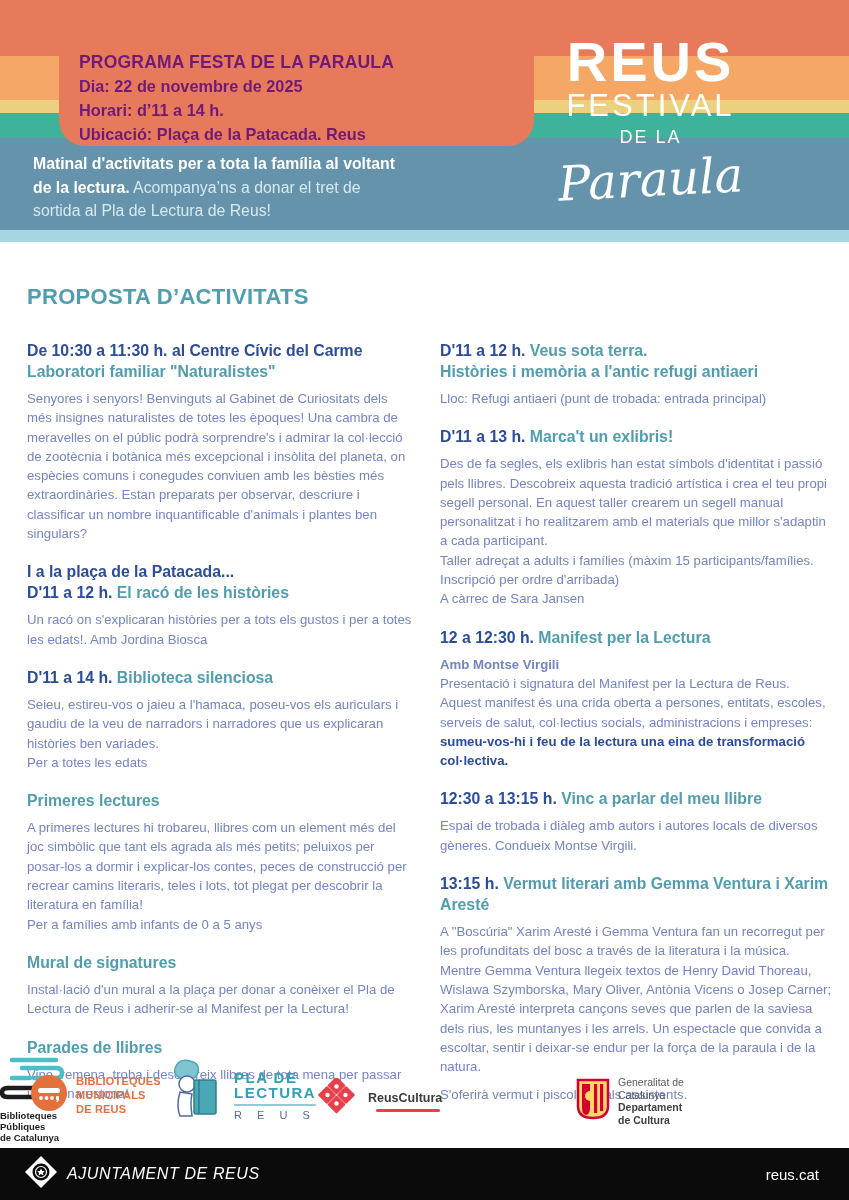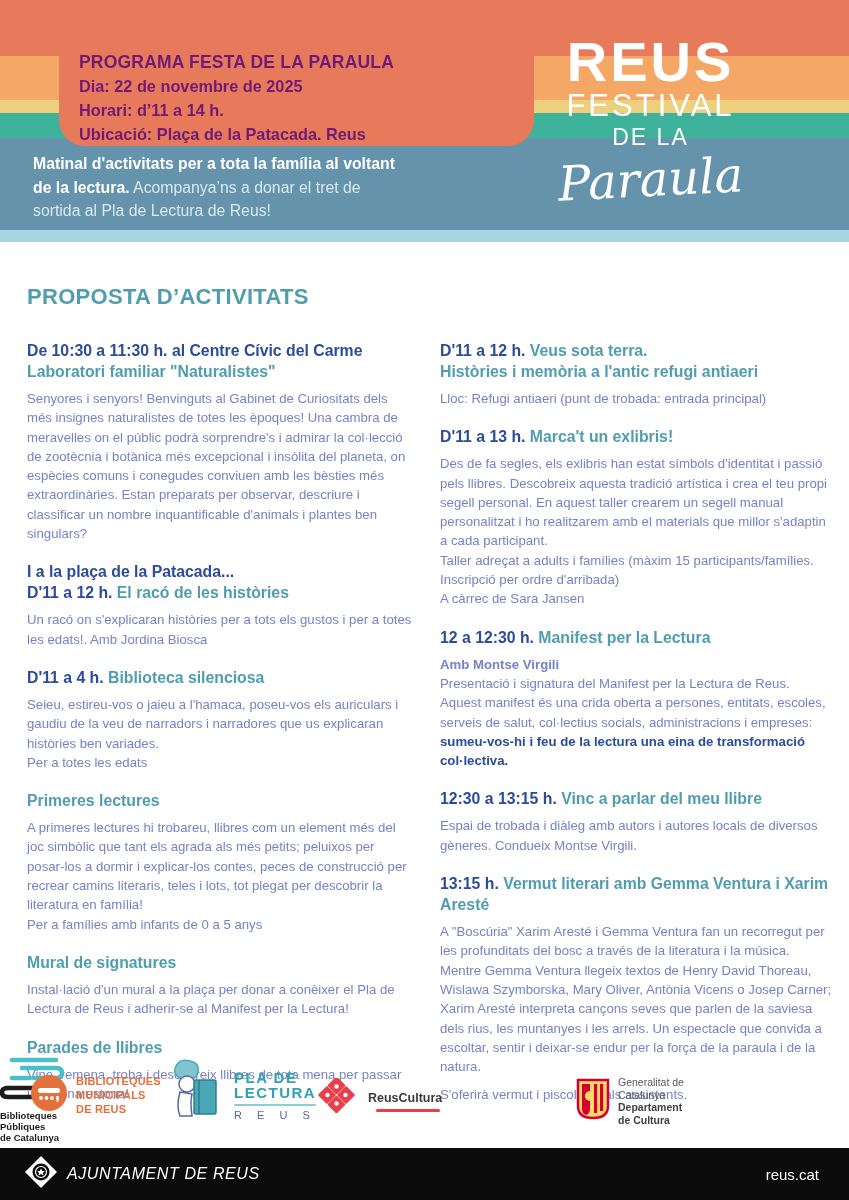--- a/index.html
+++ b/index.html
@@ -22,21 +22,21 @@
   .info-box .ib-title{font-size:17.5px;font-weight:800;line-height:24px;letter-spacing:.2px;}
   .info-box .ib-line{font-size:16.3px;font-weight:700;line-height:24px;}
 
   .intro{position:absolute;left:33px;top:152px;width:372px;color:#fff;
     font-size:15.8px;line-height:23.5px;font-weight:700;}
   .intro .reg{font-weight:400;color:var(--paleblue);}
 
   .fest-logo{position:absolute;left:528px;top:36px;width:245px;text-align:center;color:#fff;}
   .fl-reus{font-size:56px;font-weight:800;letter-spacing:3px;line-height:52px;}
   .fl-festival{font-size:31px;font-weight:400;letter-spacing:3px;line-height:36px;text-align:center;}
-  .fl-dela{font-size:23px;font-weight:500;letter-spacing:2px;line-height:26px;}
+  .fl-dela{font-size:18px;font-weight:500;letter-spacing:2px;line-height:26px;}
   .fl-paraula{font-family:"DejaVu Serif",serif;font-style:italic;font-size:48px;line-height:58px;
     transform:rotate(-3deg);}
 
   
   .main{position:absolute;top:242px;left:27px;width:805px;}
   .main-title{margin:42px 0 8px;color:var(--tealText);font-size:22px;font-weight:800;letter-spacing:.3px;}
   .cols{display:flex;gap:28px;margin-top:12px;}
   .col-l{width:385px;}
   .col-r{width:392px;}
 
@@ -124,21 +124,21 @@
         </h3>
         <p class="body">Senyores i senyors! Benvinguts al Gabinet de Curiositats dels més insignes naturalistes de totes les èpoques! Una cambra de meravelles on el públic podrà sorprendre's i admirar la col·lecció de zootècnia i botànica més excepcional i insòlita del planeta, on espècies comuns i conegudes conviuen amb les bèsties més extraordinàries. Estan preparats per observar, descriure i classificar un nombre inquantificable d'animals i plantes ben singulars?</p>
 
         <h3 class="act">
           <span class="pre">I a la plaça de la Patacada...</span>
           <span class="time">D'11 a 12 h. </span><span class="name">El racó de les històries</span>
         </h3>
         <p class="body">Un racó on s'explicaran històries per a tots els gustos i per a totes les edats!. Amb Jordina Biosca</p>
 
         <h3 class="act">
-          <span class="time">D'11 a 4 h. </span><span class="name">Biblioteca silenciosa</span>
+          <span class="time">D'11 a 14 h. </span><span class="name">Biblioteca silenciosa</span>
         </h3>
         <p class="body">Seieu, estireu-vos o jaieu a l'hamaca, poseu-vos els auriculars i gaudiu de la veu de narradors i narradores que us explicaran històries ben variades.</p>
         <p class="body">Per a totes les edats</p>
 
         <h3 class="act">
           <span class="name">Primeres lectures</span>
         </h3>
         <p class="body">A primeres lectures hi trobareu, llibres com un element més del joc simbòlic que tant els agrada als més petits; peluixos per posar-los a dormir i explicar-los contes, peces de construcció per recrear camins literaris, teles i lots, tot plegat per descobrir la literatura en família!</p>
         <p class="body">Per a famílies amb infants de 0 a 5 anys</p>
 

